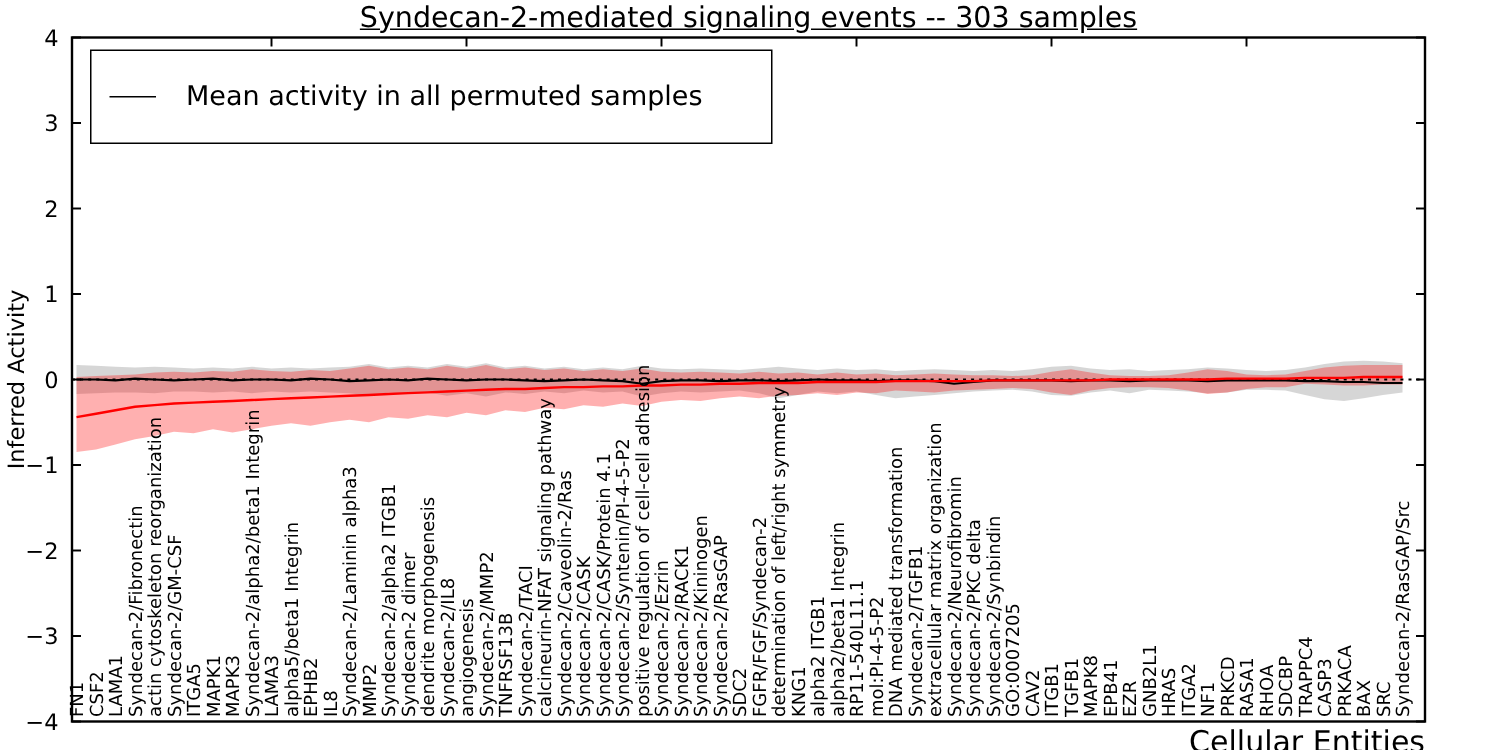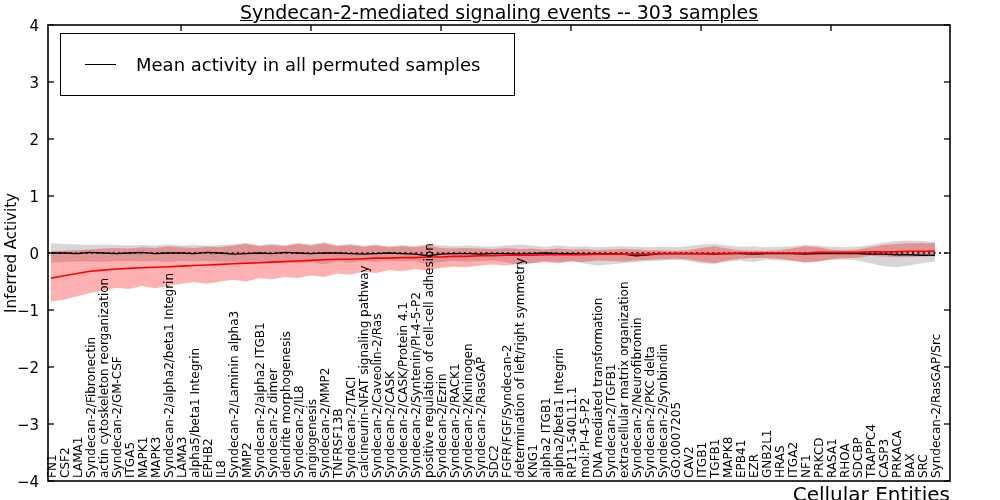--- a/index.html
+++ b/index.html
@@ -4,21 +4,21 @@
 <style>
   html,body{margin:0;padding:0;background:#ffffff;}
   body{width:1000px;height:500px;font-family:"DejaVu Sans","Liberation Sans",sans-serif;color:#000;}
   .figure{position:relative;width:1000px;height:500px;background:#fff;overflow:hidden;}
   #plot-svg{position:absolute;left:0;top:0;}
   .title{position:absolute;left:48px;top:1px;width:902px;text-align:center;font-size:19px;line-height:22px;text-decoration:underline;}
   .ylabel{position:absolute;left:11px;top:253px;transform:translate(-50%,-50%) rotate(-90deg);font-size:15px;white-space:nowrap;}
   .xlabel{position:absolute;left:48px;top:482px;width:902px;text-align:right;font-size:20px;}
   .legend{position:absolute;left:60px;top:33px;width:455px;height:63px;box-sizing:border-box;
           border:1.6px solid #000;background:#fff;display:flex;flex-direction:column;
-          justify-content:space-evenly;padding-left:24px;}
+          justify-content:space-evenly;padding-left:12px;}
   .legend-row{display:flex;align-items:center;}
   .legend-line{display:inline-block;width:31px;height:0;border-top:1.7px solid #000;margin-right:20px;flex:0 0 31px;}
   .legend-label{font-size:18px;white-space:nowrap;}
 </style>
 </head>
 <body>
 
 <div class="figure">
   <svg id="plot-svg" width="1000" height="500">
       <path d="M51.0 243.3 L 64.0 243.9 L 77.0 244.5 L 90.0 245.0 L 103.0 244.5 L 116.0 245.0 L 129.0 245.6 L 142.0 245.0 L 155.0 245.6 L 168.0 244.5 L 181.0 245.6 L 194.0 245.0 L 207.0 245.6 L 220.0 245.0 L 233.0 244.5 L 246.0 242.7 L 259.0 245.0 L 272.0 243.9 L 285.0 245.0 L 298.0 242.7 L 311.0 244.5 L 324.0 242.2 L 337.0 245.0 L 350.0 243.9 L 363.0 245.6 L 376.0 244.5 L 389.0 246.2 L 402.0 245.0 L 415.0 246.2 L 428.0 243.9 L 441.0 245.6 L 454.0 246.2 L 467.0 245.6 L 480.0 246.2 L 493.0 246.7 L 506.0 245.6 L 519.0 244.5 L 532.0 245.6 L 545.0 246.7 L 558.0 245.6 L 571.0 246.7 L 584.0 246.2 L 597.0 247.3 L 610.0 246.7 L 623.0 246.2 L 636.0 246.7 L 649.0 247.3 L 662.0 246.7 L 675.0 247.3 L 688.0 246.2 L 701.0 244.5 L 714.0 243.9 L 727.0 245.6 L 740.0 246.7 L 753.0 246.2 L 766.0 247.3 L 779.0 246.7 L 792.0 246.2 L 805.0 245.0 L 818.0 245.6 L 831.0 246.7 L 844.0 247.3 L 857.0 246.7 L 870.0 245.0 L 883.0 242.7 L 896.0 241.0 L 909.0 240.5 L 922.0 241.0 L 935.0 242.2 L 935.0 261.6 L 922.0 263.3 L 909.0 265.5 L 896.0 267.3 L 883.0 266.1 L 870.0 263.3 L 857.0 260.4 L 844.0 259.8 L 831.0 259.8 L 818.0 261.6 L 805.0 262.1 L 792.0 261.0 L 779.0 260.4 L 766.0 259.8 L 753.0 262.1 L 740.0 260.4 L 727.0 261.6 L 714.0 263.8 L 701.0 263.3 L 688.0 261.0 L 675.0 259.8 L 662.0 260.4 L 649.0 261.0 L 636.0 262.1 L 623.0 263.3 L 610.0 264.4 L 597.0 265.5 L 584.0 263.3 L 571.0 261.0 L 558.0 262.1 L 545.0 261.0 L 532.0 263.3 L 519.0 265.5 L 506.0 262.1 L 493.0 260.4 L 480.0 261.0 L 467.0 261.6 L 454.0 261.0 L 441.0 262.1 L 428.0 264.4 L 415.0 261.0 L 402.0 261.6 L 389.0 260.4 L 376.0 262.1 L 363.0 261.0 L 350.0 262.7 L 337.0 261.6 L 324.0 264.4 L 311.0 262.1 L 298.0 263.8 L 285.0 261.6 L 272.0 262.7 L 259.0 261.6 L 246.0 263.8 L 233.0 262.1 L 220.0 261.6 L 207.0 261.0 L 194.0 261.6 L 181.0 261.0 L 168.0 262.1 L 155.0 261.0 L 142.0 261.6 L 129.0 261.0 L 116.0 261.0 L 103.0 262.1 L 90.0 261.6 L 77.0 261.6 L 64.0 262.1 L 51.0 262.7 Z" fill="#808080" fill-opacity="0.32" stroke="none"></path>

